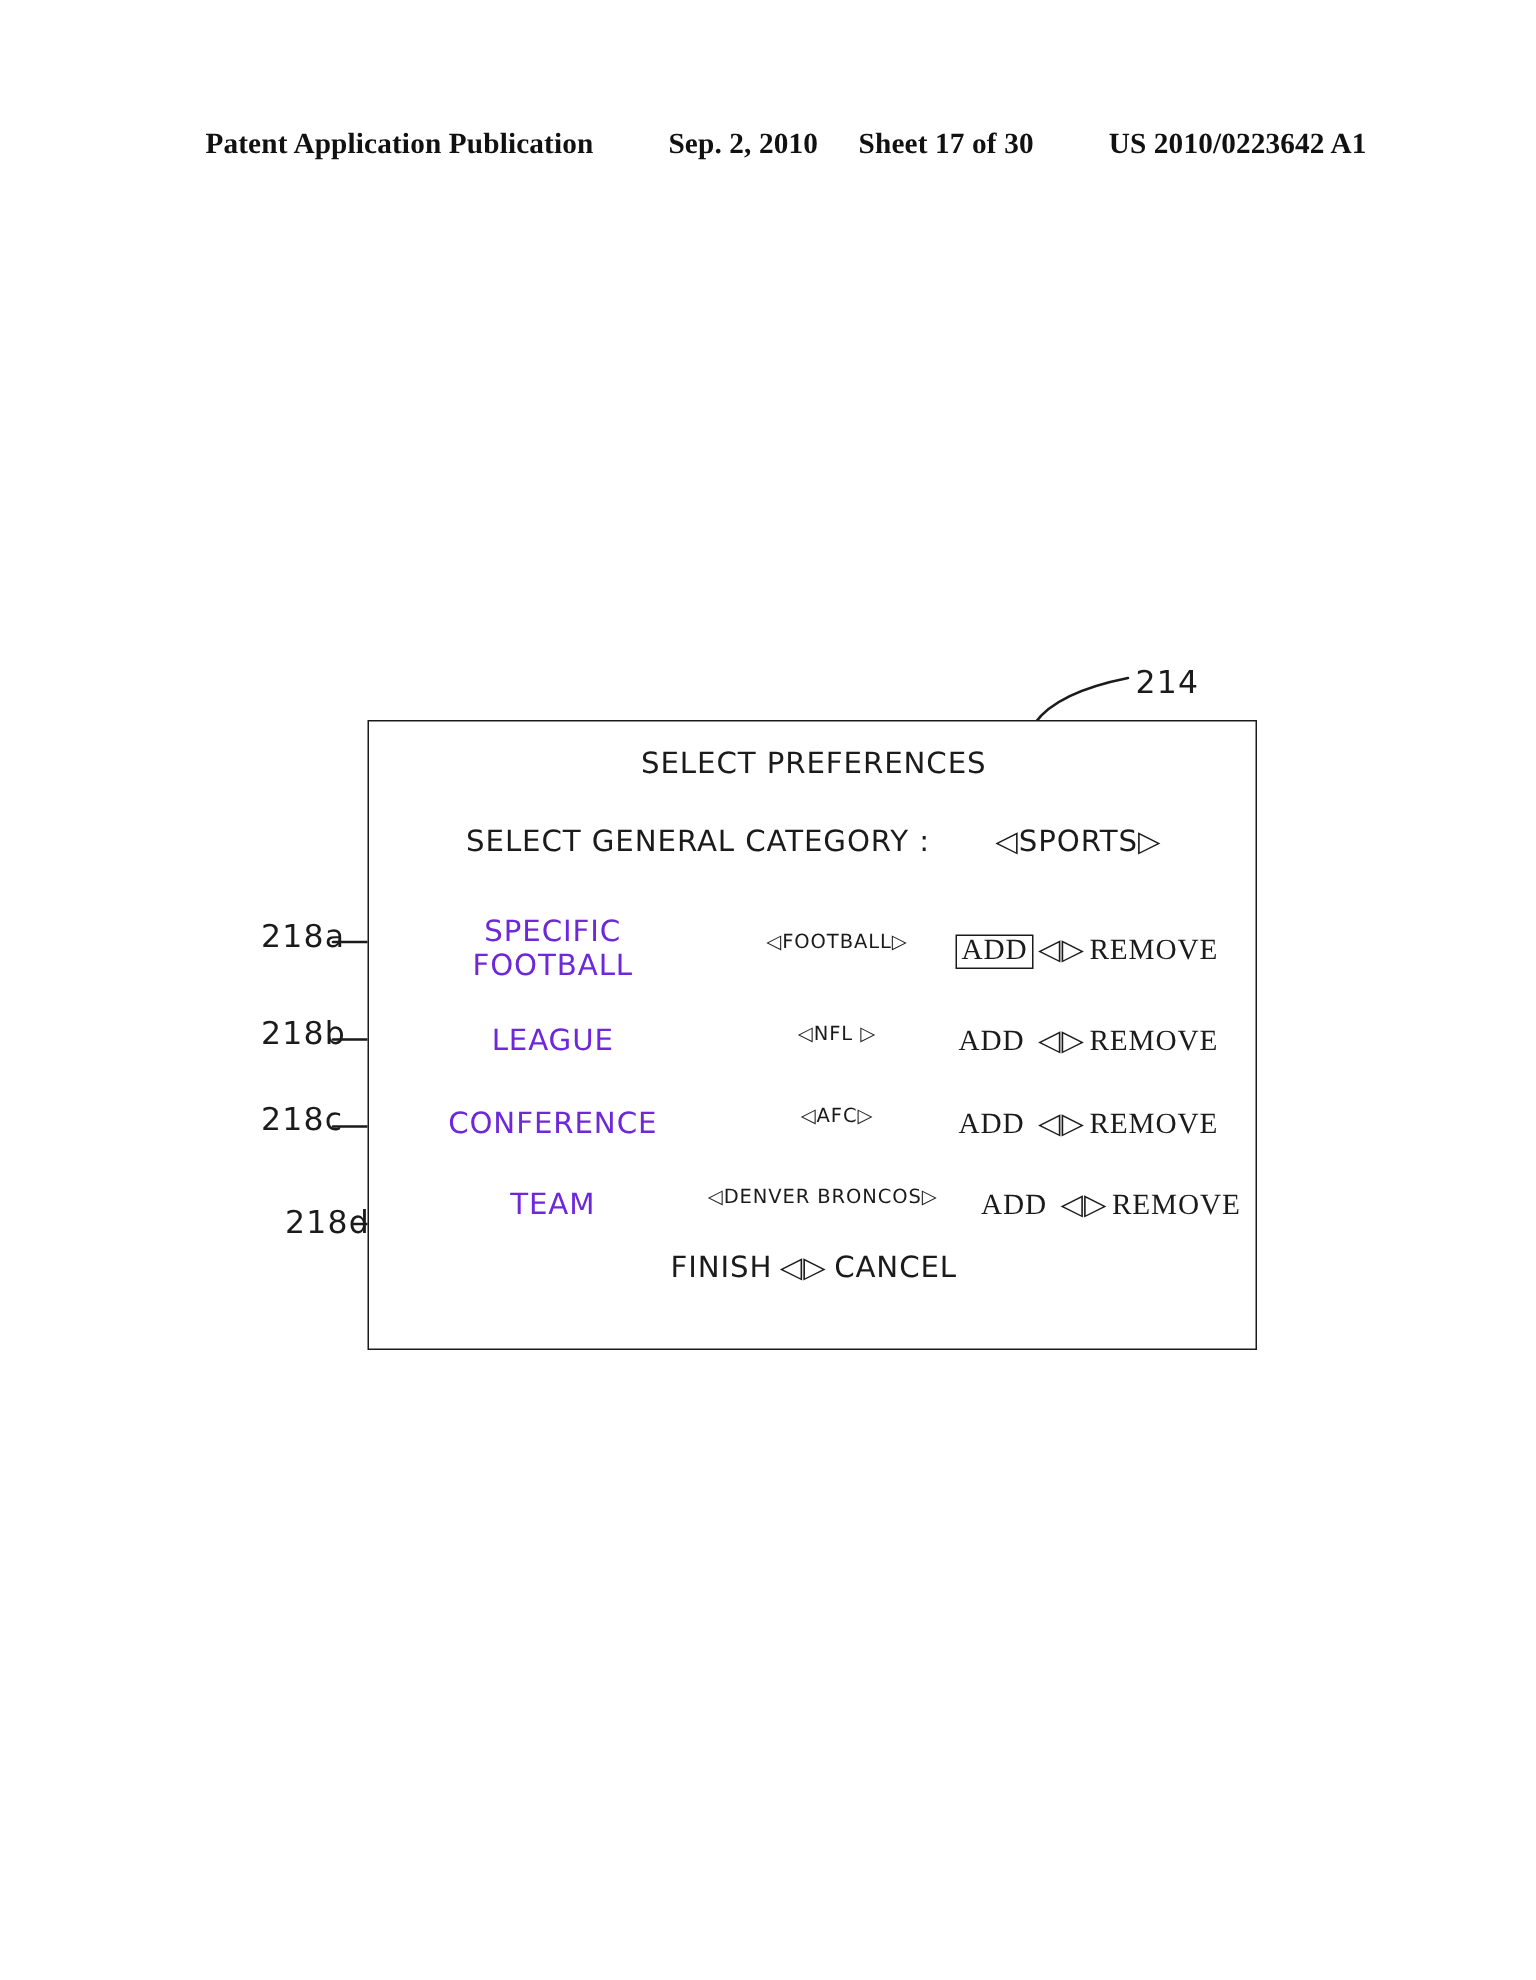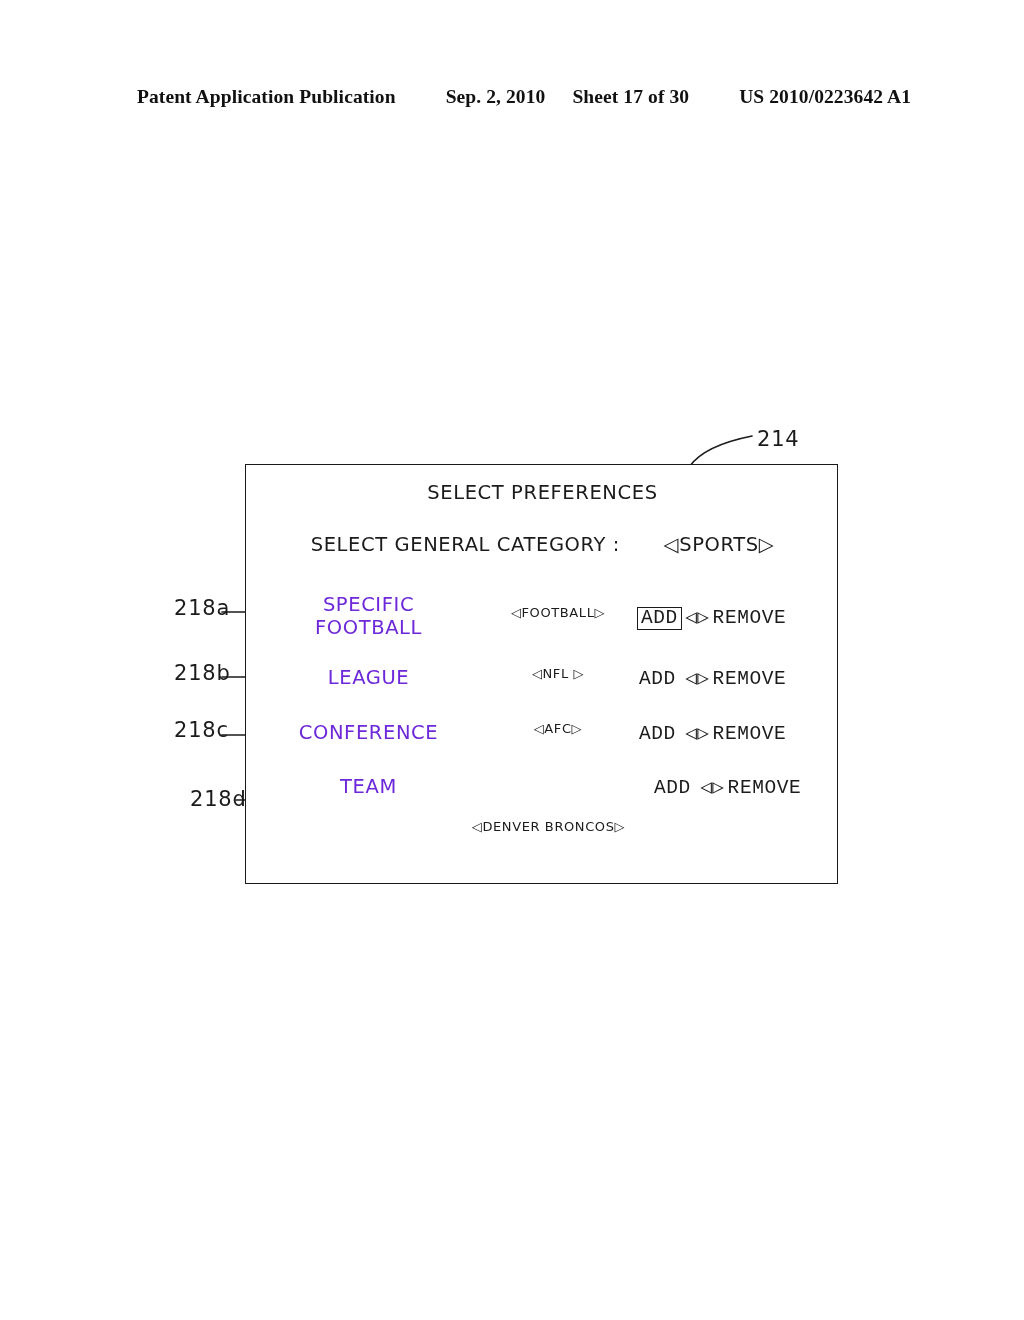--- a/index.html
+++ b/index.html
@@ -34,21 +34,21 @@
   }
   #pub-header .seg { display: inline-block; vertical-align: baseline; }
   #pub-header .gap-lg { display: inline-block; width: 40px; }
   #pub-header .gap-md { display: inline-block; width: 17px; }
   #pub-header .gap-xl { display: inline-block; width: 40px; }
 
   
   #figure-area {
     position: absolute;
     left: 0;
-    top: 0;
+    top: 16px;
     width: 1024px;
     height: 1020px;
   }
 
   
   #pref-screen {
     position: absolute;
     left: 245px;
     top: 464px;
     width: 593px;
@@ -111,21 +111,21 @@
     font-size: 13px;
     letter-spacing: 0.6px;
     color: #1b1b1b;
     white-space: nowrap;
   }
   .col-actions {
     position: absolute;
     left: 393px;
     width: 190px;
     text-align: left;
-    font-family: Liberation Mono, monospace;
+    font-family: Liberation Serif, serif;
     font-size: 19.5px;
     letter-spacing: 0.6px;
     color: #1b1b1b;
     white-space: nowrap;
   }
   .act-add { display: inline-block; }
   .act-add.selected {
     border: 1.5px solid #1b1b1b;
     padding: 0px 3px 1px 3px;
     margin: 0 0 0 -2px;
@@ -259,23 +259,26 @@
       <div class="col-value">◁AFC▷</div>
       <div class="col-actions">
         <span class="act-add">ADD</span><span class="act-gap"></span><span class="act-arrows">◁▷</span><span class="act-remove">REMOVE</span>
       </div>
     </div>
 
     <div class="pref-row" style="top:310px;">
       <div class="col-label">
         <div>TEAM</div>
       </div>
-      <div class="col-value" style="left:190px; width:225px;margin-top:44px;">◁DENVER BRONCOS▷</div>
+      <div class="col-value" style="left:190px; width:225px;">◁DENVER BRONCOS▷</div>
       <div class="col-actions" style="left:408px;">
         <span class="act-add">ADD</span><span class="act-gap"></span><span class="act-arrows">◁▷</span><span class="act-remove">REMOVE</span>
       </div>
     </div>
 
+    <div class="dlg-text" id="dlg-footer">
+      <span>FINISH</span><span class="ft-arrows">◁▷</span><span>CANCEL</span>
+    </div>
 
   </div>
 
 
 </div>
 
 </body></html>

